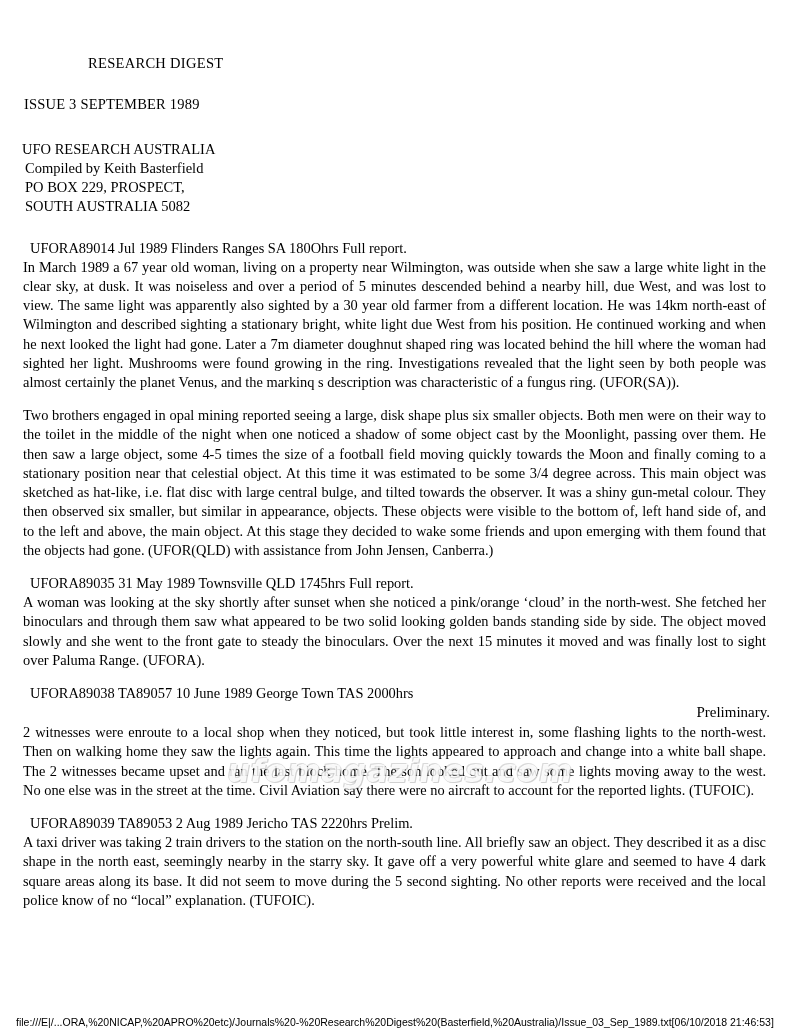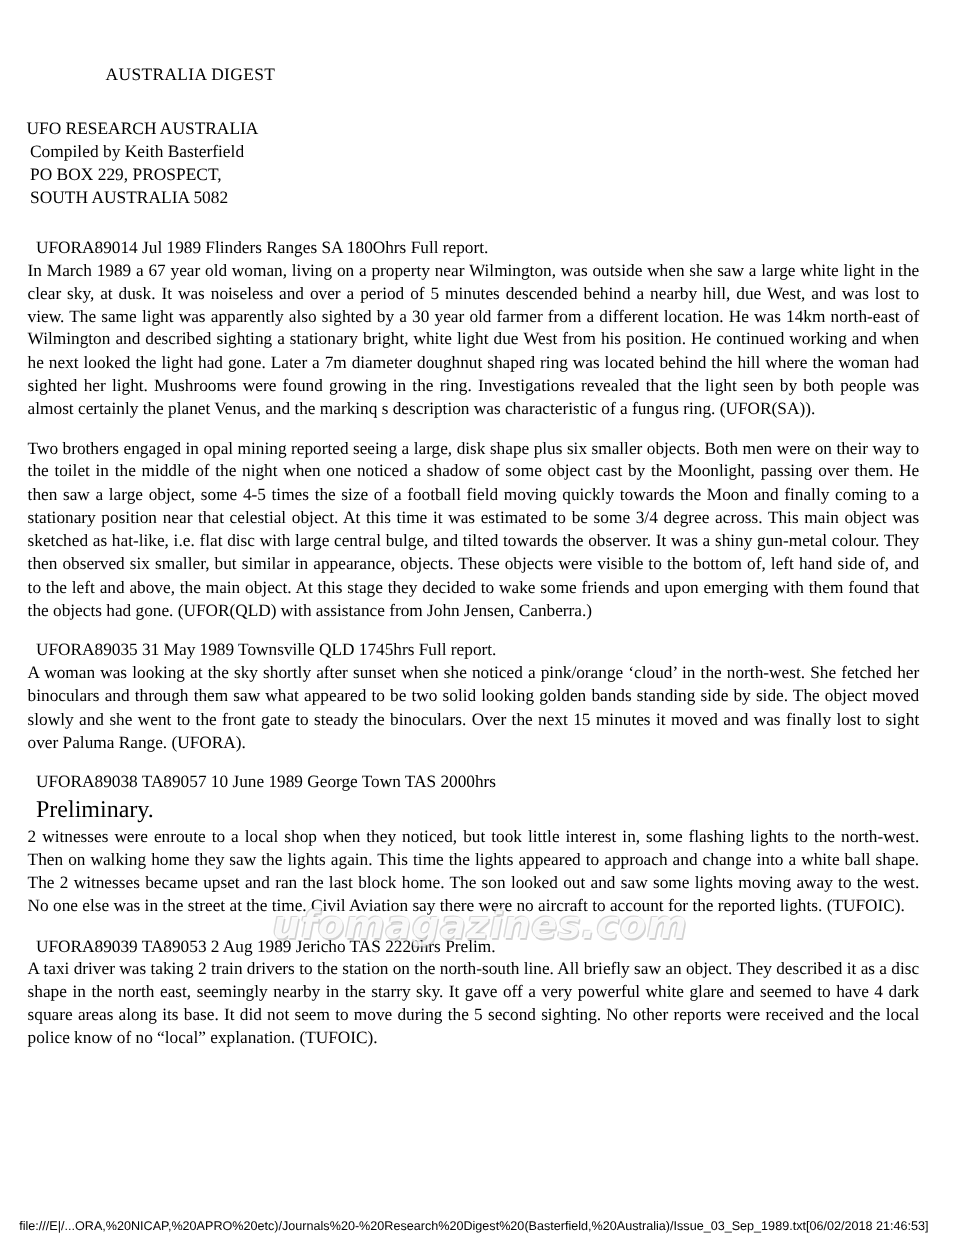--- a/index.html
+++ b/index.html
@@ -54,23 +54,24 @@
   }
   .case {
     margin-bottom: 14px;
   }
   .case-head {
     font-size: 14.4px;
     margin-left: 8px;
     line-height: 1.33;
   }
   .case-sub {
-    font-size: 20px;
+    font-size: 15px;
     margin-left: 8px;
     line-height: 1.33;
+    text-align: right;
   }
   .case-body {
     font-size: 14.4px;
     line-height: 1.335;
     text-align: justify;
     margin-left: 1px;
     margin-right: 4px;
   }
   .watermark {
     position: absolute;
@@ -100,22 +101,23 @@
     font-size: 10.5px;
     color: #000000;
     white-space: nowrap;
   }
 </style>
 </head>
 <body>
 
 <div class="page">
 
-  <div class="doc-title">AUSTRALIA DIGEST</div>
+  <div class="doc-title">RESEARCH DIGEST</div>
 
+  <div class="issue-line">ISSUE 3 SEPTEMBER 1989</div>
 
   <div class="compiler-block">
     <div>UFO RESEARCH AUSTRALIA</div>
     <div>Compiled by Keith Basterfield</div>
     <div>PO BOX 229, PROSPECT,</div>
     <div>SOUTH AUSTRALIA 5082</div>
   </div>
 
 
   <div class="cases">
@@ -142,15 +144,15 @@
 
     <div class="case">
       <div class="case-head">UFORA89039 TA89053 2 Aug 1989 Jericho TAS 2220hrs Prelim.</div>
       <div class="case-body">A taxi driver was taking 2 train drivers to the station on the north-south line. All briefly saw an object. They described it as a disc shape in the north east, seemingly nearby in the starry sky. It gave off a very powerful white glare and seemed to have 4 dark square areas along its base. It did not seem to move during the 5 second sighting. No other reports were received and the local police know of no “local” explanation. (TUFOIC).</div>
     </div>
 
   </div>
 
   <div class="watermark">ufomagazines.com</div>
 
-  <div class="footer">file:///E|/...ORA,%20NICAP,%20APRO%20etc)/Journals%20-%20Research%20Digest%20(Basterfield,%20Australia)/Issue_03_Sep_1989.txt[06/02/2018 21:46:53]</div>
+  <div class="footer">file:///E|/...ORA,%20NICAP,%20APRO%20etc)/Journals%20-%20Research%20Digest%20(Basterfield,%20Australia)/Issue_03_Sep_1989.txt[06/10/2018 21:46:53]</div>
 
 </div>
 
 </body></html>

